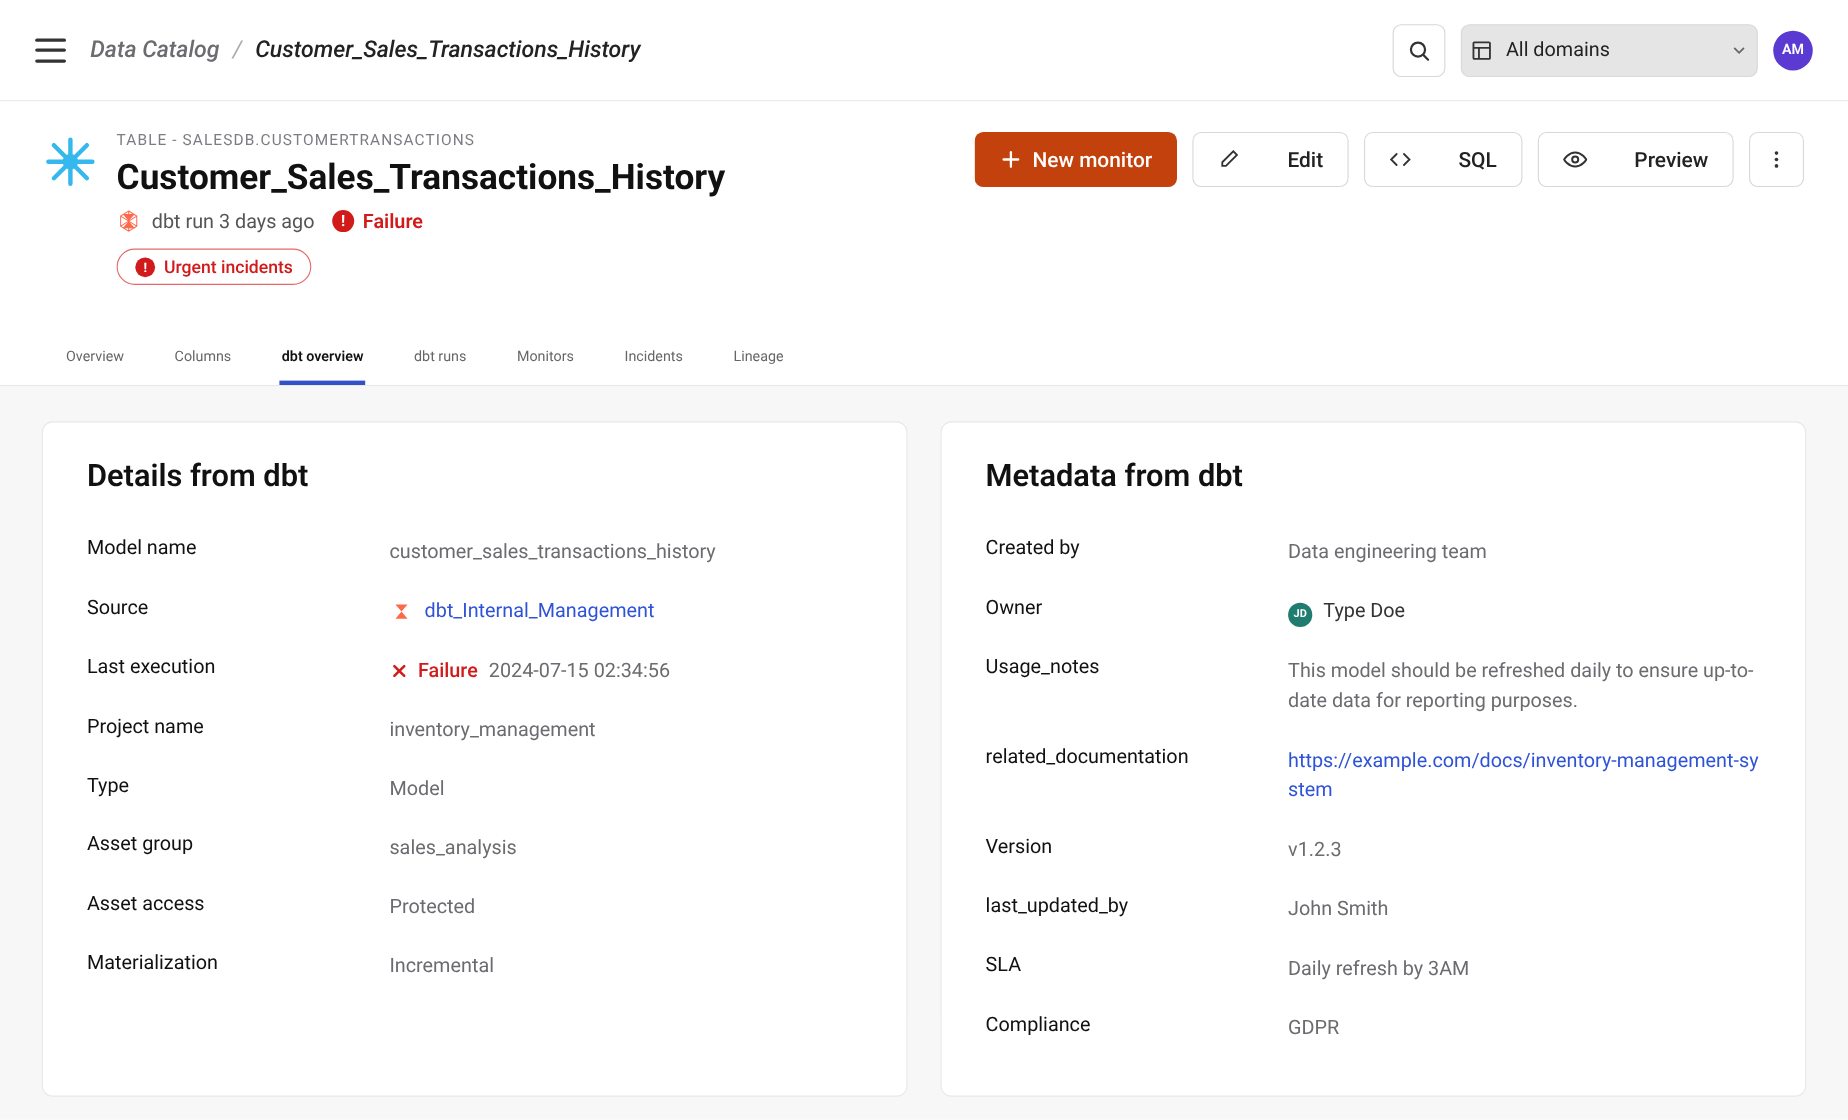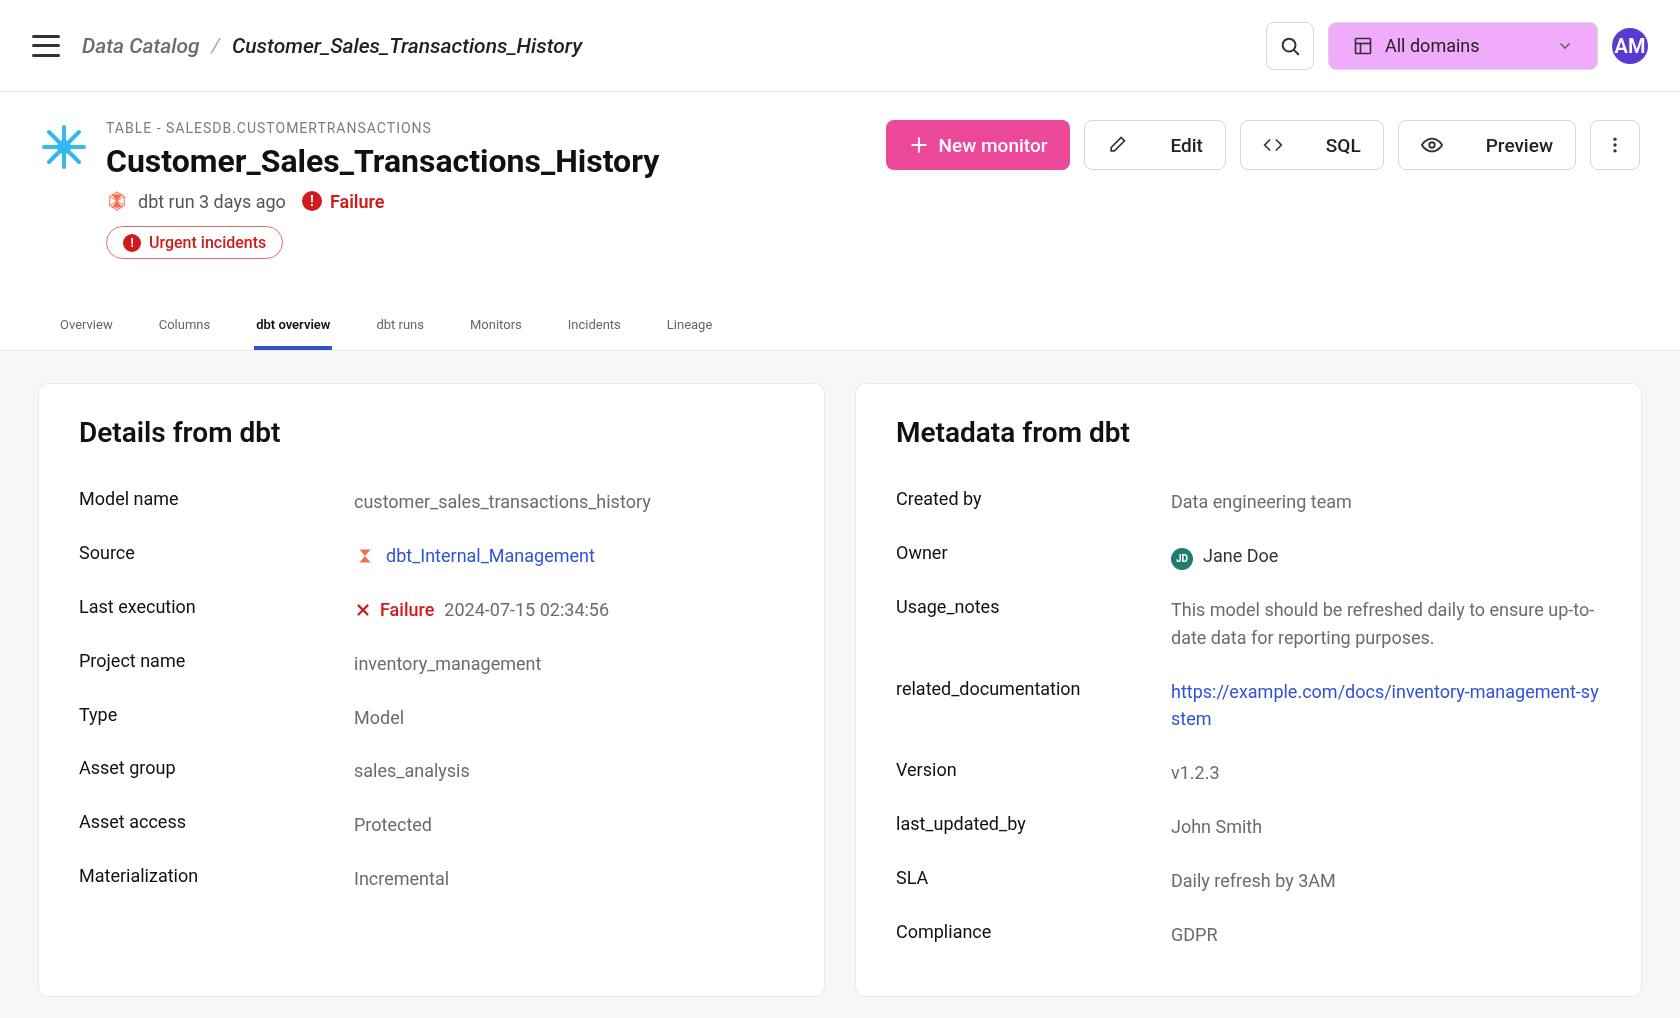--- a/index.html
+++ b/index.html
@@ -30,28 +30,28 @@
   .breadcrumb { font-size: 21px; font-weight: 550; display:flex; align-items:center; gap: 12px;}
   .breadcrumb .root { color:#6b6b70; }
   .breadcrumb .sep { color:#aaa; font-weight: 400; }
   .breadcrumb .current { color:#222; }
   .topbar-right { display:flex; align-items:center; gap: 14px; }
   .icon-btn-box {
     width: 48px; height: 48px; border:1px solid #d7d7dc; border-radius: 8px;
     display:flex; align-items:center; justify-content:center; background:#fff; cursor:pointer;
   }
   .domain-select {
-    height: 48px; border:1px solid #d7d7dc; border-radius: 8px; background:#f0abfc;
-    display:flex; align-items:center; gap: 14px; padding: 0 24px; cursor:pointer; min-width: 270px;
+    height: 48px; border:1px solid #d7d7dc; border-radius: 8px; background:#e5e5e5;
+    display:flex; align-items:center; gap: 14px; padding: 0 8px; cursor:pointer; min-width: 270px;
     font-size: 18px; color:#222; justify-content: space-between;
   }
   .domain-select .ds-left { display:flex; align-items:center; gap:12px; }
   .avatar {
     width: 36px; height: 36px; border-radius: 50%; background:#5b3ad3; color:#fff;
-    display:flex; align-items:center; justify-content:center; font-size: 20px; font-weight:600;
+    display:flex; align-items:center; justify-content:center; font-size: 13px; font-weight:600;
   }
 
   
   .page-header {
     padding: 28px 40px 12px 40px;
     display:flex; justify-content: space-between; align-items:flex-start;
   }
   .ph-left { display:flex; gap: 18px; }
   .snowflake-icon { width: 48px; height: 48px; flex-shrink:0; margin-top:3px; color:#35b8ed; }
   .meta-line { font-size: 14px; letter-spacing: 1px; font-weight: 400; color:#7c7c83; text-transform: uppercase; }
@@ -65,21 +65,21 @@
     font-size:16px; font-weight:550; padding:6px 16px; border-radius:999px; margin-top:14px;
     background:#fff;
   }
   .urgent-pill .circ { width:18px; height:18px; border-radius:50%; background:#d11a1a; display:flex; align-items:center; justify-content:center; color:#fff; font-weight:700; font-size:12px;}
 
   .ph-right { display:flex; align-items:flex-start; gap: 14px; }
   .btn {
     height: 50px; border-radius: 8px; display:flex; align-items:center; gap:10px;
     padding: 0 22px; font-size: 19px; font-weight: 550; cursor:pointer; border:1px solid transparent;
   }
-  .btn-primary { background:#ec4899; color:#fff;margin-left:44px; }
+  .btn-primary { background:#c2410c; color:#fff;margin-left:44px; }
   .btn-primary svg { stroke:#fff; }
   .btn-secondary { background:#fff; border-color:#d7d7dc; color:#222;gap:43px; }
   .btn-icononly {
     width:50px; height:50px; border:1px solid #d7d7dc; border-radius:8px; background:#fff;
     display:flex; align-items:center; justify-content:center; cursor:pointer;
   }
 
   
   .tabs {
     display:flex; gap: 42px; padding: 0 58px; border-bottom:1px solid #e8e8ea;
@@ -293,21 +293,21 @@
 
     <div class="row">
       <div class="label">Created by</div>
       <div class="value">Data engineering team</div>
     </div>
 
     <div class="row">
       <div class="label">Owner</div>
       <div class="value owner-wrap">
         <span class="owner-avatar">JD</span>
-        <span style="color:#333;">Jane Doe</span>
+        <span style="color:#333;">Type Doe</span>
       </div>
     </div>
 
     <div class="row">
       <div class="label">Usage_notes</div>
       <div class="value">This model should be refreshed daily to ensure up-to-date data for reporting purposes.</div>
     </div>
 
     <div class="row">
       <div class="label">related_documentation</div>

